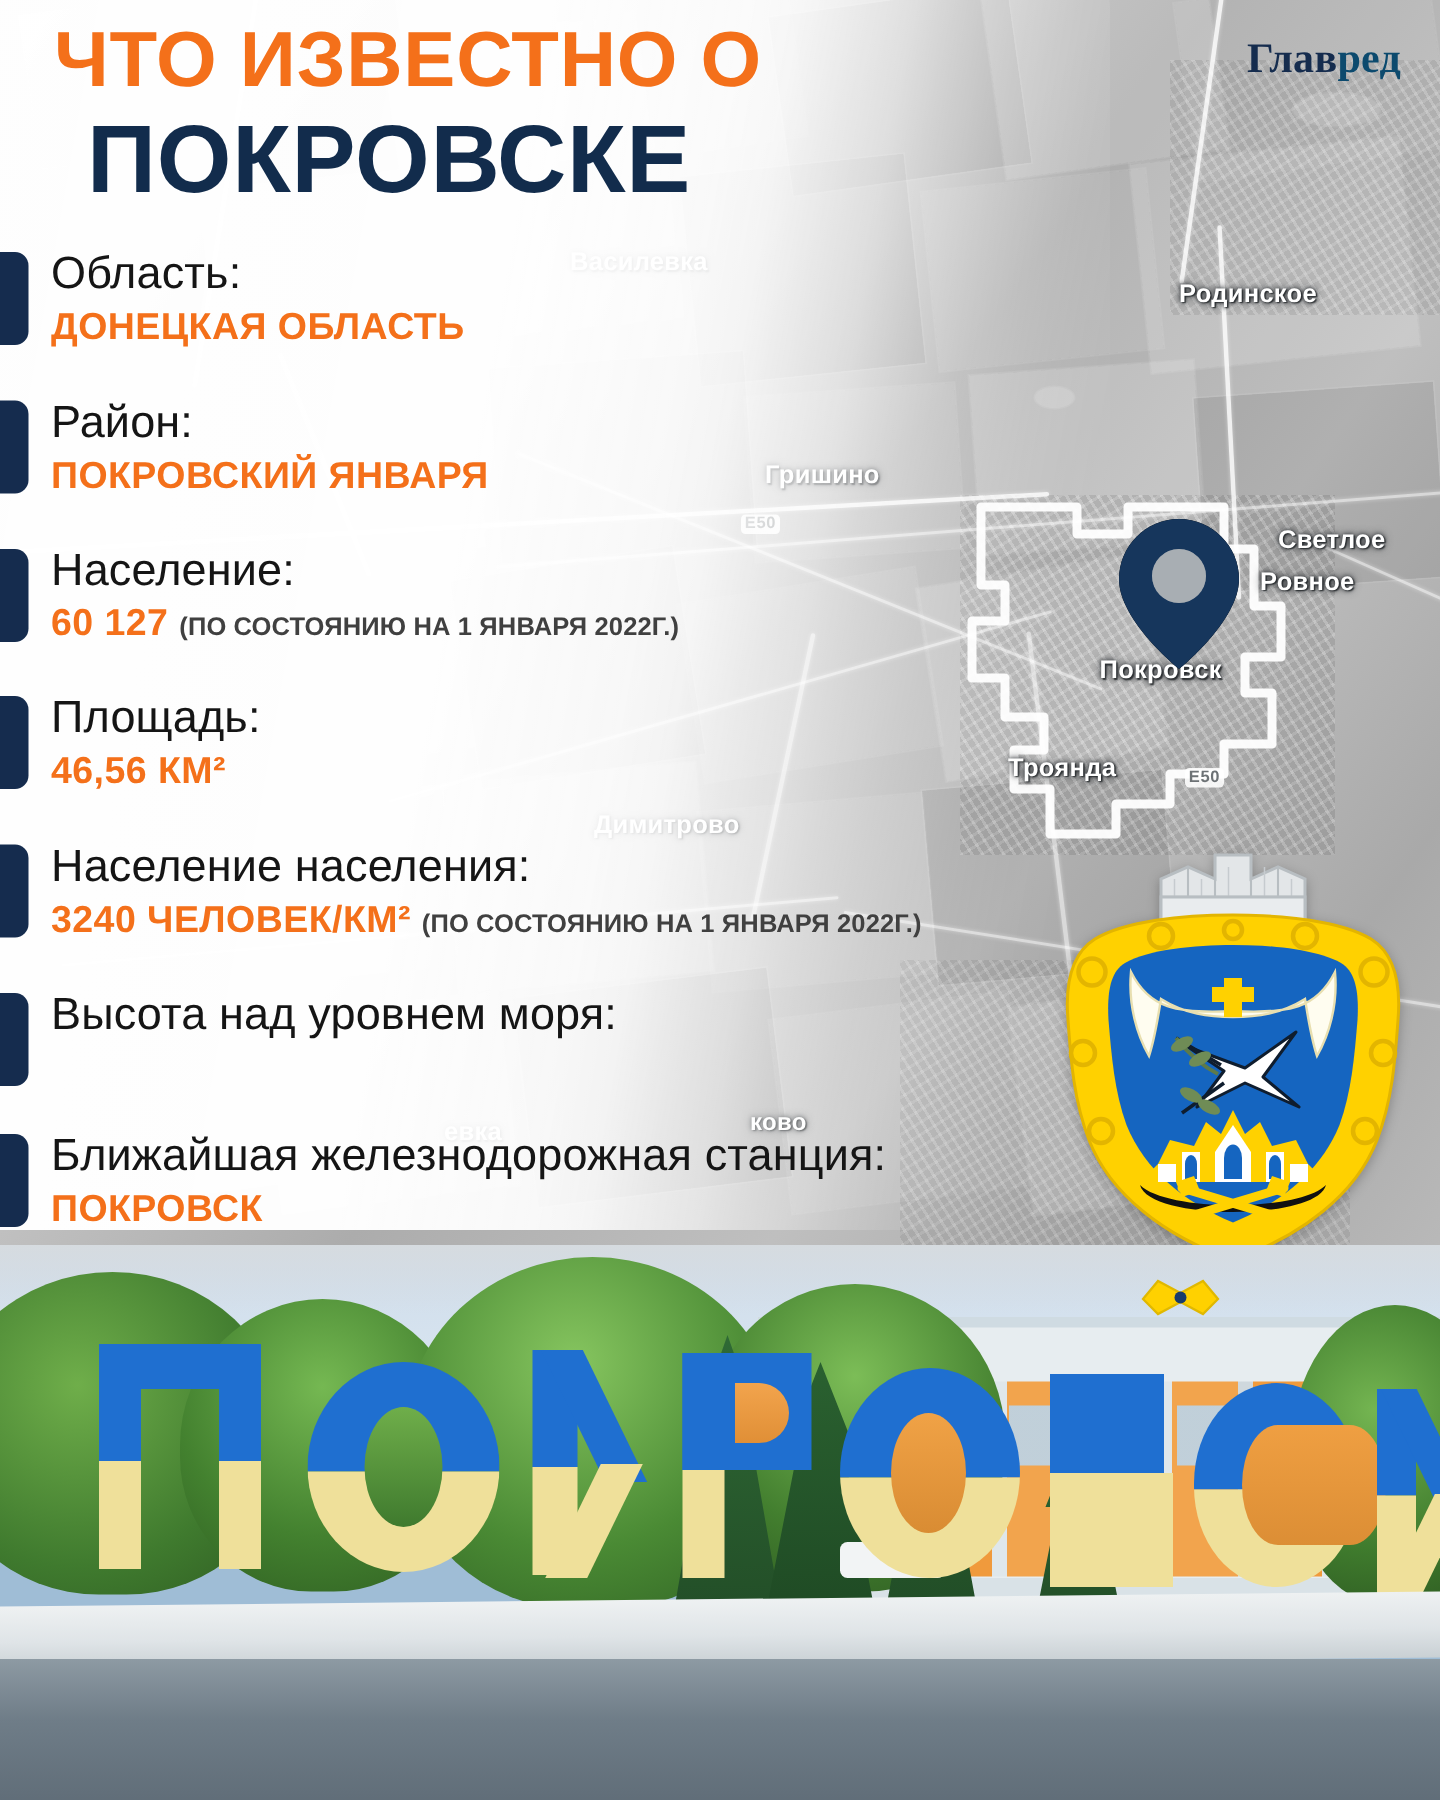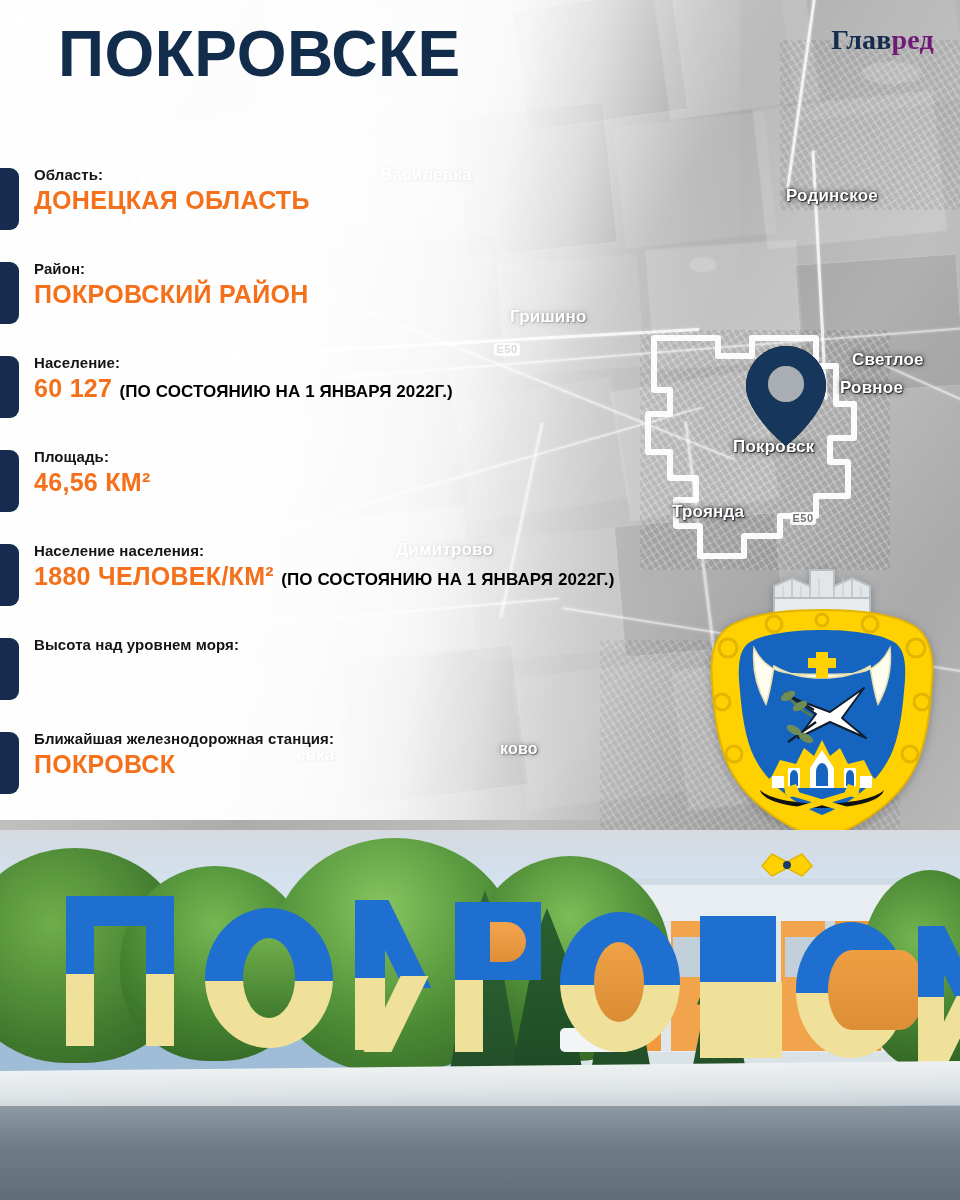--- a/index.html
+++ b/index.html
@@ -58,31 +58,31 @@
 
   
   .title{position:absolute;left:36px;top:14px;width:640px;line-height:1.0;}
   .title .l1{display:block;color:#F4701A;font-size:52px;font-weight:700;letter-spacing:.5px;}
   .title .l2{display:block;color:#122C4C;font-size:64px;font-weight:700;letter-spacing:.5px;
     padding-left:22px;margin-top:8px;}
 
   .logo{position:absolute;right:26px;top:26px;font-family:"Liberation Serif","DejaVu Serif",serif;
     font-size:28px;font-weight:700;letter-spacing:.2px;line-height:1;}
   .logo .a{color:#152C4E;}
-  .logo .b{color:#701a75;}
+  .logo .b{color:#0c4a6e;}
 
   
   .facts{position:absolute;left:0;top:166px;width:780px;}
   .fact{position:relative;min-height:62px;margin-bottom:32px;}
   .bullet{position:absolute;left:0;top:2px;width:19px;height:62px;background:#152C4E;
     border-radius:0 9px 9px 0;}
   .ftext{padding-left:34px;}
-  .flabel{display:block;color:#151515;font-size:15px;font-weight:700;line-height:1.16;letter-spacing:.1px;}
+  .flabel{display:block;color:#151515;font-size:30px;font-weight:400;line-height:1.16;letter-spacing:.1px;}
   .fvalue{display:block;color:#F4701A;font-size:25px;font-weight:700;line-height:1.2;letter-spacing:.3px;margin-top:2px;}
-  .fnote{color:#000000;font-size:17px;font-weight:700;letter-spacing:.1px;}
+  .fnote{color:#404040;font-size:17px;font-weight:700;letter-spacing:.1px;}
 
   
   .coa{position:absolute;left:688px;top:552px;width:268px;height:300px;}
   .coa svg{display:block;filter:drop-shadow(0 2px 4px rgba(0,0,0,.25));}
 
   
   .photo{position:absolute;left:0;top:830px;width:960px;height:370px;overflow:hidden;
     background:linear-gradient(#c3d7e8 0%,#c9dbeb 14%,#cfe0ed 24%,#bcd2e4 34%,#9fbdd6 44%);}
   .photo .fade-top{position:absolute;left:0;top:0;width:960px;height:46px;
     background:linear-gradient(rgba(214,219,223,.95),rgba(205,219,232,0));}
@@ -211,20 +211,21 @@
       <path d="M42 2 C20 2 2 20 2 42 C2 70 42 102 42 102 C42 102 82 70 82 42 C82 20 64 2 42 2 Z" fill="#173css"></path>
       <path d="M42 2 C20 2 2 20 2 42 C2 70 42 102 42 102 C42 102 82 70 82 42 C82 20 64 2 42 2 Z" fill="#16365c"></path>
       <circle cx="42" cy="40" r="18" fill="#9aa1a6" opacity="0.95"></circle>
       <circle cx="42" cy="40" r="18" fill="#b9bec1" opacity="0.55"></circle>
     </svg>
   </div>
 
   <div class="panel"></div>
 
   <div class="title">
+    <span class="l1">ЧТО ИЗВЕСТНО О</span>
     <span class="l2">ПОКРОВСКЕ</span>
   </div>
 
   <div class="logo">
     <span class="a">Глав</span><span class="b">ред</span>
   </div>
 
   <div class="facts">
 
     <div class="fact">
@@ -232,21 +233,21 @@
       <div class="ftext">
         <span class="flabel">Область:</span>
         <span class="fvalue"><span>ДОНЕЦКАЯ ОБЛАСТЬ</span></span>
       </div>
     </div>
 
     <div class="fact">
       <div class="bullet"></div>
       <div class="ftext">
         <span class="flabel">Район:</span>
-        <span class="fvalue"><span>ПОКРОВСКИЙ РАЙОН</span></span>
+        <span class="fvalue"><span>ПОКРОВСКИЙ ЯНВАРЯ</span></span>
       </div>
     </div>
 
     <div class="fact">
       <div class="bullet"></div>
       <div class="ftext">
         <span class="flabel">Население:</span>
         <span class="fvalue"><span>60 127</span> <span class="fnote">(ПО СОСТОЯНИЮ НА 1 ЯНВАРЯ 2022Г.)</span></span>
       </div>
     </div>
@@ -256,21 +257,21 @@
       <div class="ftext">
         <span class="flabel">Площадь:</span>
         <span class="fvalue"><span>46,56 КМ²</span></span>
       </div>
     </div>
 
     <div class="fact">
       <div class="bullet"></div>
       <div class="ftext">
         <span class="flabel">Население населения:</span>
-        <span class="fvalue"><span>1880 ЧЕЛОВЕК/КМ²</span> <span class="fnote">(ПО СОСТОЯНИЮ НА 1 ЯНВАРЯ 2022Г.)</span></span>
+        <span class="fvalue"><span>3240 ЧЕЛОВЕК/КМ²</span> <span class="fnote">(ПО СОСТОЯНИЮ НА 1 ЯНВАРЯ 2022Г.)</span></span>
       </div>
     </div>
 
     <div class="fact">
       <div class="bullet"></div>
       <div class="ftext">
         <span class="flabel">Высота над уровнем моря:</span>
       </div>
     </div>
 

